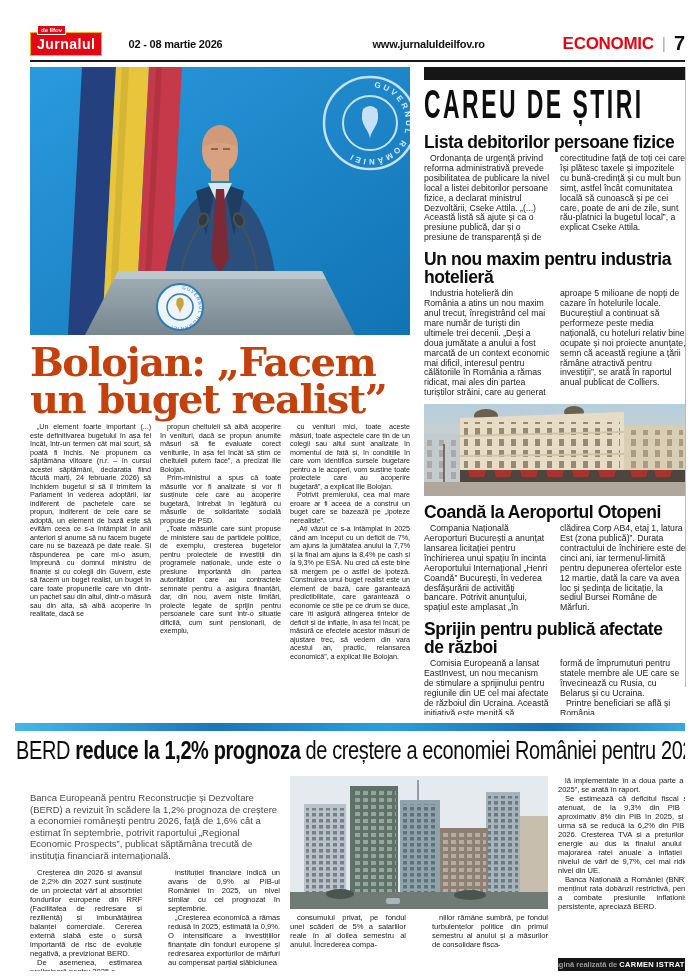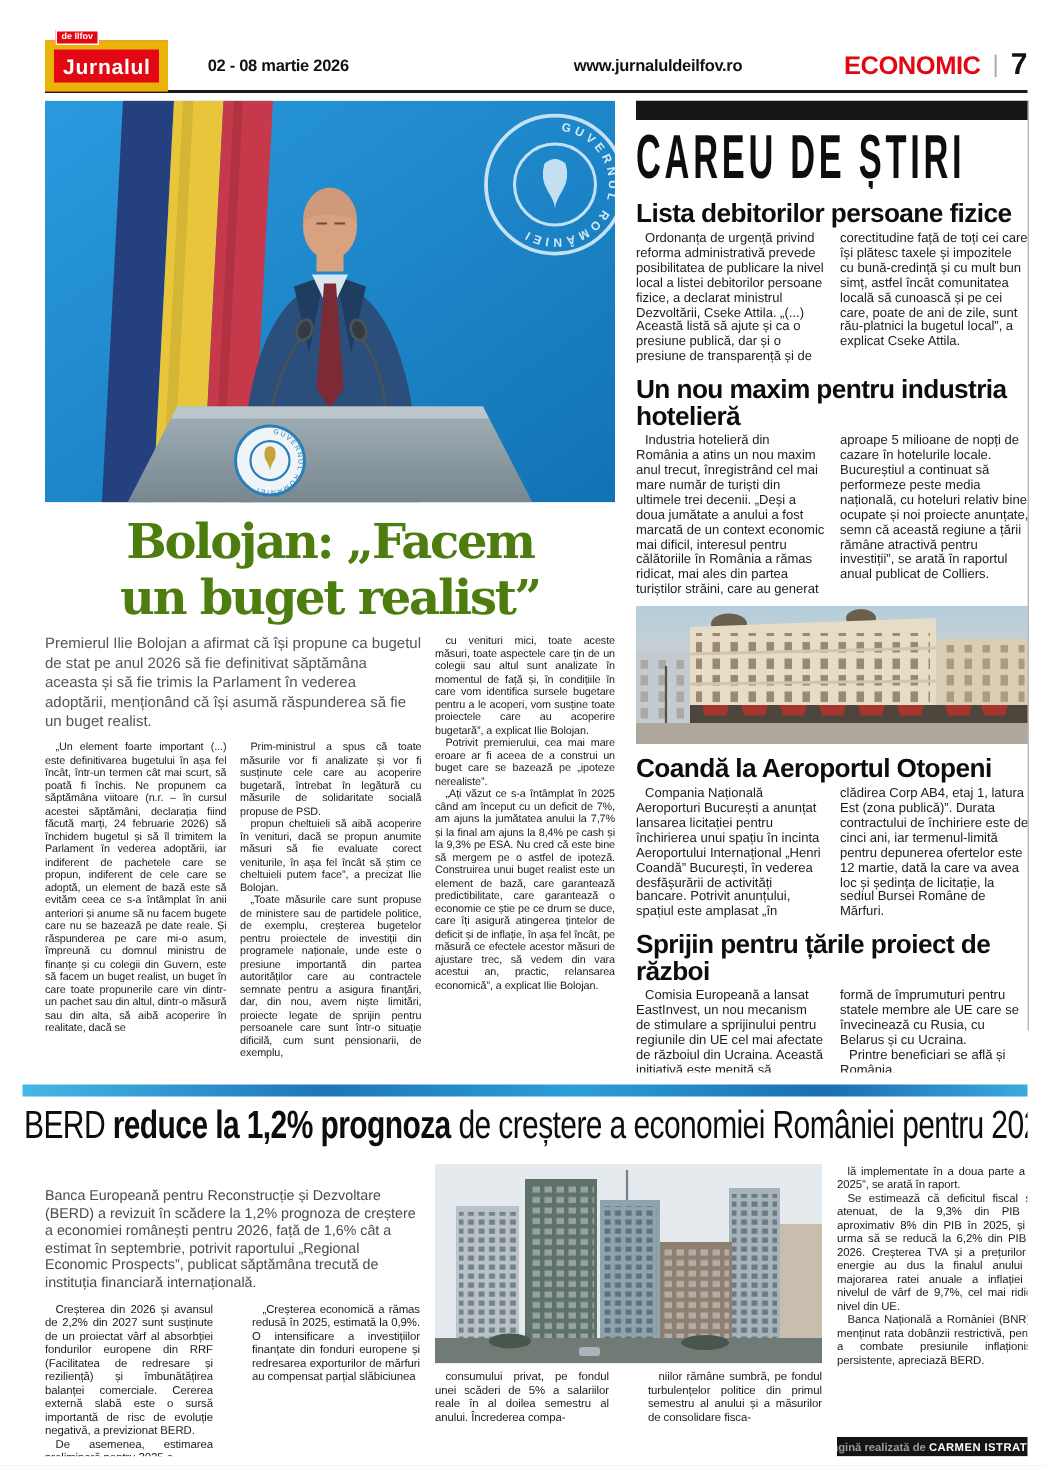--- a/index.html
+++ b/index.html
@@ -5,42 +5,42 @@
   html,body{margin:0;padding:0;background:#e9e9e9;}
   .page{position:relative;width:696px;height:977px;background:#fff;margin:0 auto;
         font-family:"Liberation Sans",sans-serif;color:#111;overflow:hidden;}
 
   
   .masthead{display:flex;align-items:center;margin:30px 11px 0 30px;height:27px;}
   .logo{position:relative;margin-right:26px;}
   .logo-top{position:absolute;top:-7px;left:7px;background:#e30613;color:#fff;
             font-size:6px;font-weight:bold;padding:0 3px;border:1px solid #fff;line-height:8px;}
   .logo-main{background:#e30613;color:#fff;font-weight:bold;font-size:14px;
-             padding:3px 6px 3px 6px;letter-spacing:.5px;border:6px solid #eab308;}
+             padding:3px 6px 3px 6px;letter-spacing:.5px;border:1px solid #eab308;}
   .head-date{font-weight:bold;font-size:11px;letter-spacing:-.2px;}
   .head-site{font-weight:bold;font-size:11px;margin-left:150px;letter-spacing:-.2px;}
   .head-right{margin-left:auto;display:flex;align-items:center;}
   .section-label{color:#e30613;font-weight:800;font-size:17px;letter-spacing:-.3px;}
   .head-sep{color:#aaa;font-size:16px;margin:0 8px;font-weight:normal;}
   .page-num{font-weight:bold;font-size:20px;}
   .head-rule{height:2px;background:#1a1a1a;margin:3px 11px 0 30px;}
 
   
   .content{display:flex;gap:14px;margin:5px 11px 0 30px;height:648px;}
   .main-col{width:380px;flex:0 0 380px;}
   .sidebar{width:262px;flex:0 0 262px;position:relative;overflow:hidden;}
   .sidebar::after{content:"";position:absolute;top:0;right:0;width:1px;height:620px;background:#bbb;}
 
   
   .photo-main{width:380px;height:268px;overflow:hidden;}
 
   
   .headline{font-family:"DejaVu Serif","Liberation Serif",serif;font-weight:bold;
-            font-size:32px;line-height:37px;text-align:center;margin:8px 0 6px 0;
-            letter-spacing:-1.5px;color:#4d7c0f;}
+            font-size:40px;line-height:37px;text-align:left;margin:8px 0 6px 0;
+            letter-spacing:-1.5px;color:#c2410c;}
   .article-body{display:flex;gap:9px;height:287px;overflow:hidden;}
   .left-block{width:251px;flex:0 0 251px;display:flex;flex-direction:column;}
   .lede{font-size:10px;line-height:13px;color:#555;margin:0 0 6px 0;}
   .cols12{display:flex;gap:9px;flex:1;overflow:hidden;}
   .bodycol{flex:1;overflow:hidden;}
   .col3{width:120px;flex:0 0 120px;overflow:hidden;}
   .bodycol p,.col3 p{margin:0;font-size:7.2px;line-height:8.5px;text-align:justify;
             text-indent:7px;color:#1a1a1a;letter-spacing:-.05px;}
 
   
@@ -169,28 +169,27 @@
         </svg>
       </div>
 
       <h1 class="headline">
         <span>Bolojan: „Facem</span><br>
         <span>un buget realist”</span>
       </h1>
 
       <div class="article-body">
         <div class="left-block">
-          <p class="lede">Premierul Ilie Bolojan a afirmat că își propune ca bugetul de stat pe anul 2026 să fie definitivat săptămâna aceasta și să fie trimis la Parlament în vederea adoptării, menționând că își asumă răspunderea să fie un buget realist.</p>
           <div class="cols12">
             <div class="bodycol">
                 <p>„Un element foarte important (...) este definitivarea bugetului în așa fel încât, într-un termen cât mai scurt, să poată fi închis. Ne propunem ca săptămâna viitoare (n.r. – în cursul acestei săptămâni, declarația fiind făcută marți, 24 februarie 2026) să închidem bugetul și să îl trimitem la Parlament în vederea adoptării, iar indiferent de pachetele care se propun, indiferent de cele care se adoptă, un element de bază este să evităm ceea ce s-a întâmplat în anii anteriori și anume să nu facem bugete care nu se bazează pe date reale. Și răspunderea pe care mi-o asum, împreună cu domnul ministru de finanțe și cu colegii din Guvern, este să facem un buget realist, un buget în care toate propunerile care vin dintr-un pachet sau din altul, dintr-o măsură sau din alta, să aibă acoperire în realitate, dacă se</p>
               </div>
             <div class="bodycol">
+                <p>propun cheltuieli să aibă acoperire în venituri, dacă se propun anumite măsuri să fie evaluate corect veniturile, în așa fel încât să știm ce cheltuieli putem face”, a precizat Ilie Bolojan.</p>
                 <p>Prim-ministrul a spus că toate măsurile vor fi analizate și vor fi susținute cele care au acoperire bugetară, întrebat în legătură cu măsurile de solidaritate socială propuse de PSD.</p>
-                <p>propun cheltuieli să aibă acoperire în venituri, dacă se propun anumite măsuri să fie evaluate corect veniturile, în așa fel încât să știm ce cheltuieli putem face”, a precizat Ilie Bolojan.</p>
                 <p>„Toate măsurile care sunt propuse de ministere sau de partidele politice, de exemplu, creșterea bugetelor pentru proiectele de investiții din programele naționale, unde este o presiune importantă din partea autorităților care au contractele semnate pentru a asigura finanțări, dar, din nou, avem niște limitări, proiecte legate de sprijin pentru persoanele care sunt într-o situație dificilă, cum sunt pensionarii, de exemplu,</p>
               </div>
           </div>
         </div>
         <div class="col3">
             <p>cu venituri mici, toate aceste măsuri, toate aspectele care țin de un colegii sau altul sunt analizate în momentul de față și, în condițiile în care vom identifica sursele bugetare pentru a le acoperi, vom susține toate proiectele care au acoperire bugetară”, a explicat Ilie Bolojan.</p>
             <p>Potrivit premierului, cea mai mare eroare ar fi aceea de a construi un buget care se bazează pe „ipoteze nerealiste”.</p>
             <p>„Ați văzut ce s-a întâmplat în 2025 când am început cu un deficit de 7%, am ajuns la jumătatea anului la 7,7% și la final am ajuns la 8,4% pe cash și la 9,3% pe ESA. Nu cred că este bine să mergem pe o astfel de ipoteză. Construirea unui buget realist este un element de bază, care garantează predictibilitate, care garantează o economie ce știe pe ce drum se duce, care îți asigură atingerea țintelor de deficit și de inflație, în așa fel încât, pe măsură ce efectele acestor măsuri de ajustare trec, să vedem din vara acestui an, practic, relansarea economică”, a explicat Ilie Bolojan.</p>
           </div>
       </div>
@@ -256,21 +255,21 @@
       </div>
 
       <div class="news-item">
         <h3 class="news-title">Coandă la Aeroportul Otopeni</h3>
         <div class="news-body">
             <p>Compania Națională Aeroporturi București a anunțat lansarea licitației pentru închirierea unui spațiu în incinta Aeroportului Internațional „Henri Coandă” București, în vederea desfășurării de activități bancare. Potrivit anunțului, spațiul este amplasat „în clădirea Corp AB4, etaj 1, latura Est (zona publică)”. Durata contractului de închiriere este de cinci ani, iar termenul-limită pentru depunerea ofertelor este 12 martie, dată la care va avea loc și ședința de licitație, la sediul Bursei Române de Mărfuri.</p>
           </div>
       </div>
 
       <div class="news-item">
-        <h3 class="news-title">Sprijin pentru țările proiect de război</h3>
+        <h3 class="news-title">Sprijin pentru publică afectate de război</h3>
         <div class="news-body">
             <p>Comisia Europeană a lansat EastInvest, un nou mecanism de stimulare a sprijinului pentru regiunile din UE cel mai afectate de războiul din Ucraina. Această inițiativă este menită să faciliteze accesul la sprijin sub formă de împrumuturi pentru statele membre ale UE care se învecinează cu Rusia, cu Belarus și cu Ucraina.</p>
             <p>Printre beneficiari se află și România.</p>
           </div>
       </div>
     </div>
   </div>
 
   <div class="blue-bar"></div>
 
@@ -282,20 +281,21 @@
     <div class="berd-left">
       <div class="berd-lede">
           <p>Banca Europeană pentru Reconstrucție și Dezvoltare (BERD) a revizuit în scădere la 1,2% prognoza de creștere a economiei românești pentru 2026, față de 1,6% cât a estimat în septembrie, potrivit raportului „Regional Economic Prospects”, publicat săptămâna trecută de instituția financiară internațională.</p>
         </div>
       <div class="berd-cols">
         <div class="berd-col">
             <p>Creșterea din 2026 și avansul de 2,2% din 2027 sunt susținute de un proiectat vârf al absorbției fondurilor europene din RRF (Facilitatea de redresare și reziliență) și îmbunătățirea balanței comerciale. Cererea externă slabă este o sursă importantă de risc de evoluție negativă, a previzionat BERD.</p>
             <p>De asemenea, estimarea preliminară pentru 2025 a</p>
           </div>
         <div class="berd-col">
+            <p>instituției financiare indică un avans de 0,9% al PIB-ul României în 2025, un nivel similar cu cel prognozat în septembrie.</p>
             <p>„Creșterea economică a rămas redusă în 2025, estimată la 0,9%. O intensificare a investițiilor finanțate din fonduri europene și redresarea exporturilor de mărfuri au compensat parțial slăbiciunea</p>
           </div>
       </div>
     </div>
 
     <div class="berd-mid">
 
       <div class="photo-city">
         <svg width="258" height="133" viewBox="0 0 258 133" xmlns="http://www.w3.org/2000/svg">
           <defs>

